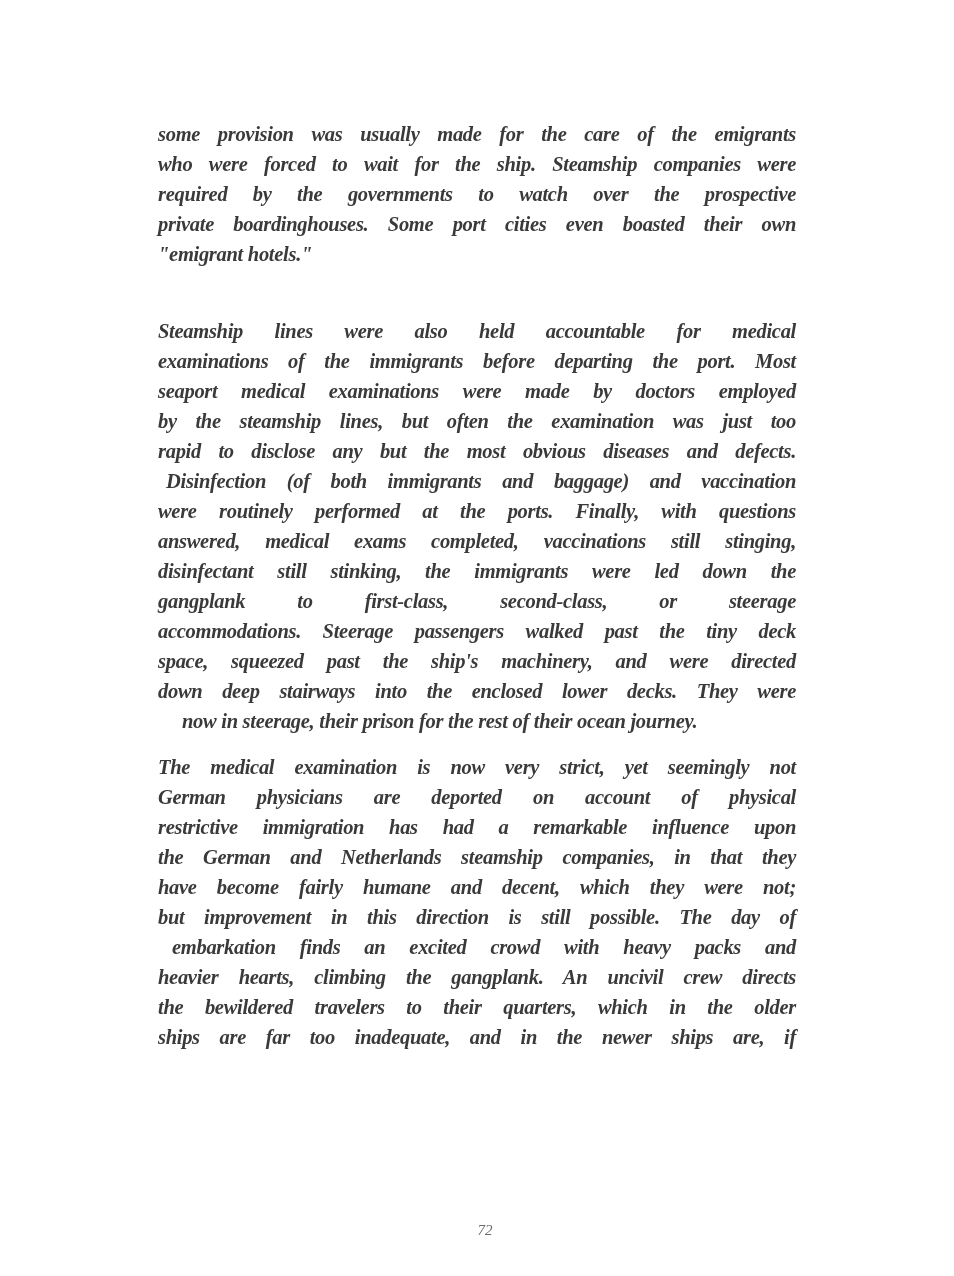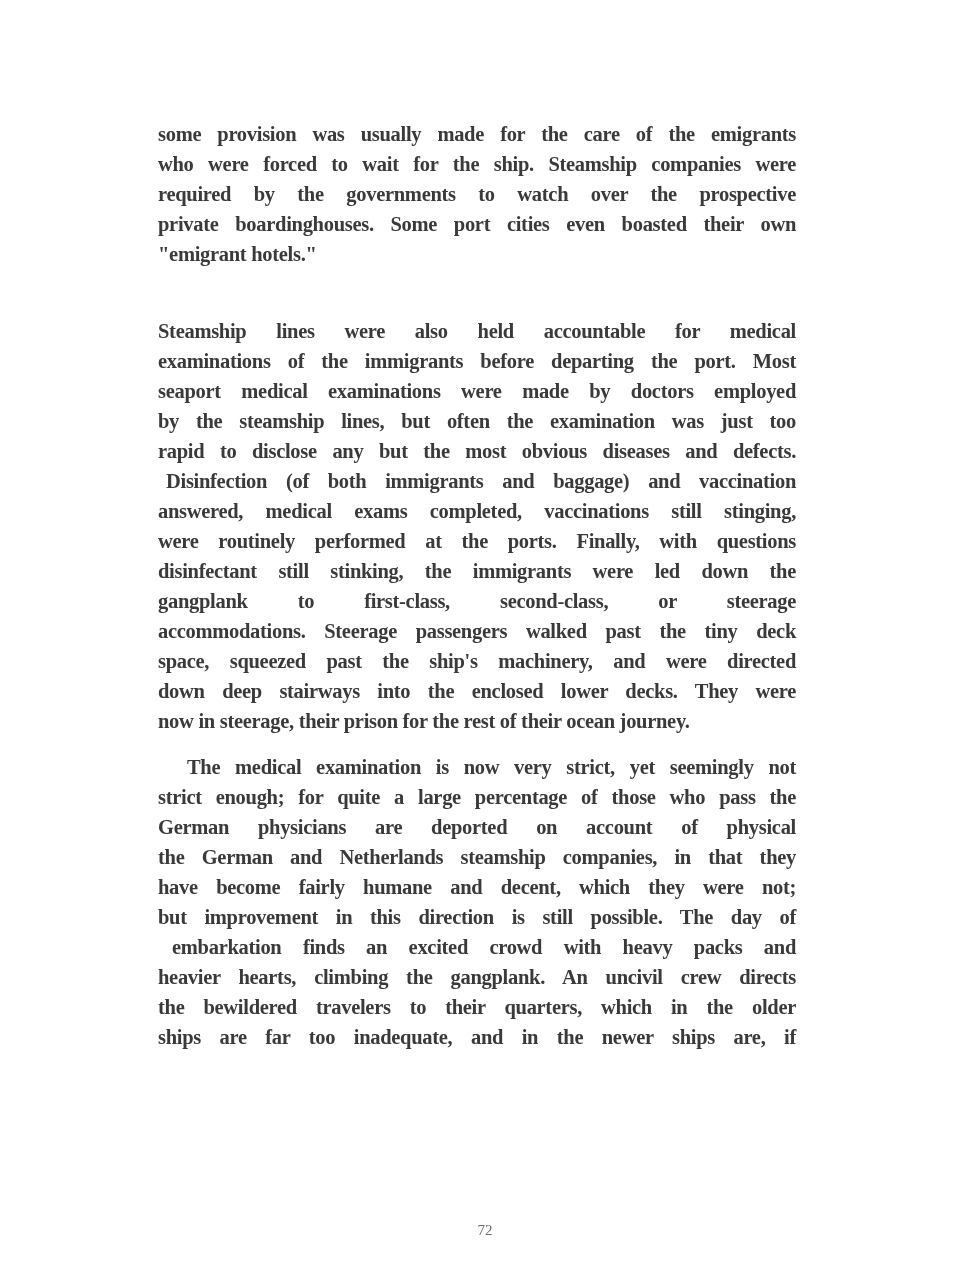--- a/index.html
+++ b/index.html
@@ -1,17 +1,17 @@
 <!DOCTYPE html>
 <html><head>
 <meta charset="utf-8">
 <style>
   html, body { margin: 0; padding: 0; background: #ffffff; }
   body { width: 954px; height: 1276px; position: relative; overflow: hidden; }
-  .page { position: absolute; left: 0; top: 0; width: 954px; height: 927px; background: #ffffff; }
+  .page { position: absolute; left: 0; top: 0; width: 954px; height: 927px; background: #ffffff; font-style: italic; }
   .text-block {
     position: absolute;
     left: 158px;
     width: 638px;
     font-family: "Liberation Serif", serif;
     font-weight: bold;
     font-size: 20.5px;
     color: #3a3a3a;
     letter-spacing: -0.3px;
   }
@@ -50,33 +50,33 @@
       <div class="line" style="white-space: nowrap;">private boardinghouses. Some port cities even boasted their own</div>
       <div class="line last" style="white-space: nowrap;">"emigrant hotels."</div>
     </div>
   <div class="text-block" id="para-2">
       <div class="line" style="white-space: nowrap;">Steamship lines were also held accountable for medical</div>
       <div class="line" style="white-space: nowrap;">examinations of the immigrants before departing the port. Most</div>
       <div class="line" style="white-space: nowrap;">seaport medical examinations were made by doctors employed</div>
       <div class="line" style="white-space: nowrap;">by the steamship lines, but often the examination was just too</div>
       <div class="line" style="white-space: nowrap;">rapid to disclose any but the most obvious diseases and defects.</div>
       <div class="line" style="white-space: nowrap; margin-left: 8px;">Disinfection (of both immigrants and baggage) and vaccination</div>
+      <div class="line" style="white-space: nowrap;">were routinely performed at the ports. Finally, with questions</div>
       <div class="line" style="white-space: nowrap;">answered, medical exams completed, vaccinations still stinging,</div>
-      <div class="line" style="white-space: nowrap;">were routinely performed at the ports. Finally, with questions</div>
       <div class="line" style="white-space: nowrap;">disinfectant still stinking, the immigrants were led down the</div>
       <div class="line" style="white-space: nowrap;">gangplank to first-class, second-class, or steerage</div>
       <div class="line" style="white-space: nowrap;">accommodations. Steerage passengers walked past the tiny deck</div>
       <div class="line" style="white-space: nowrap;">space, squeezed past the ship's machinery, and were directed</div>
       <div class="line" style="white-space: nowrap;">down deep stairways into the enclosed lower decks. They were</div>
-      <div class="line last" style="white-space: nowrap;">now in steerage, their prison for the rest of their ocean journey.</div>
+      <div class="line last" style="white-space: nowrap; margin-left: 24px;">now in steerage, their prison for the rest of their ocean journey.</div>
     </div>
   <div class="text-block" id="para-3">
-      <div class="line" style="white-space: nowrap; margin-left: 29px;">The medical examination is now very strict, yet seemingly not</div>
-      <div class="line" style="white-space: nowrap;">strict enough; for quite a large percentage of those who pass the</div>
+      <div class="line" style="white-space: nowrap;">The medical examination is now very strict, yet seemingly not</div>
       <div class="line" style="white-space: nowrap;">German physicians are deported on account of physical</div>
+      <div class="line" style="white-space: nowrap;">restrictive immigration has had a remarkable influence upon</div>
       <div class="line" style="white-space: nowrap;">the German and Netherlands steamship companies, in that they</div>
       <div class="line" style="white-space: nowrap;">have become fairly humane and decent, which they were not;</div>
       <div class="line" style="white-space: nowrap;">but improvement in this direction is still possible. The day of</div>
       <div class="line" style="white-space: nowrap; margin-left: 14px;">embarkation finds an excited crowd with heavy packs and</div>
       <div class="line" style="white-space: nowrap;">heavier hearts, climbing the gangplank. An uncivil crew directs</div>
       <div class="line" style="white-space: nowrap;">the bewildered travelers to their quarters, which in the older</div>
       <div class="line" style="white-space: nowrap;">ships are far too inadequate, and in the newer ships are, if</div>
     </div>
   <div class="page-number">72</div>
 </div>

